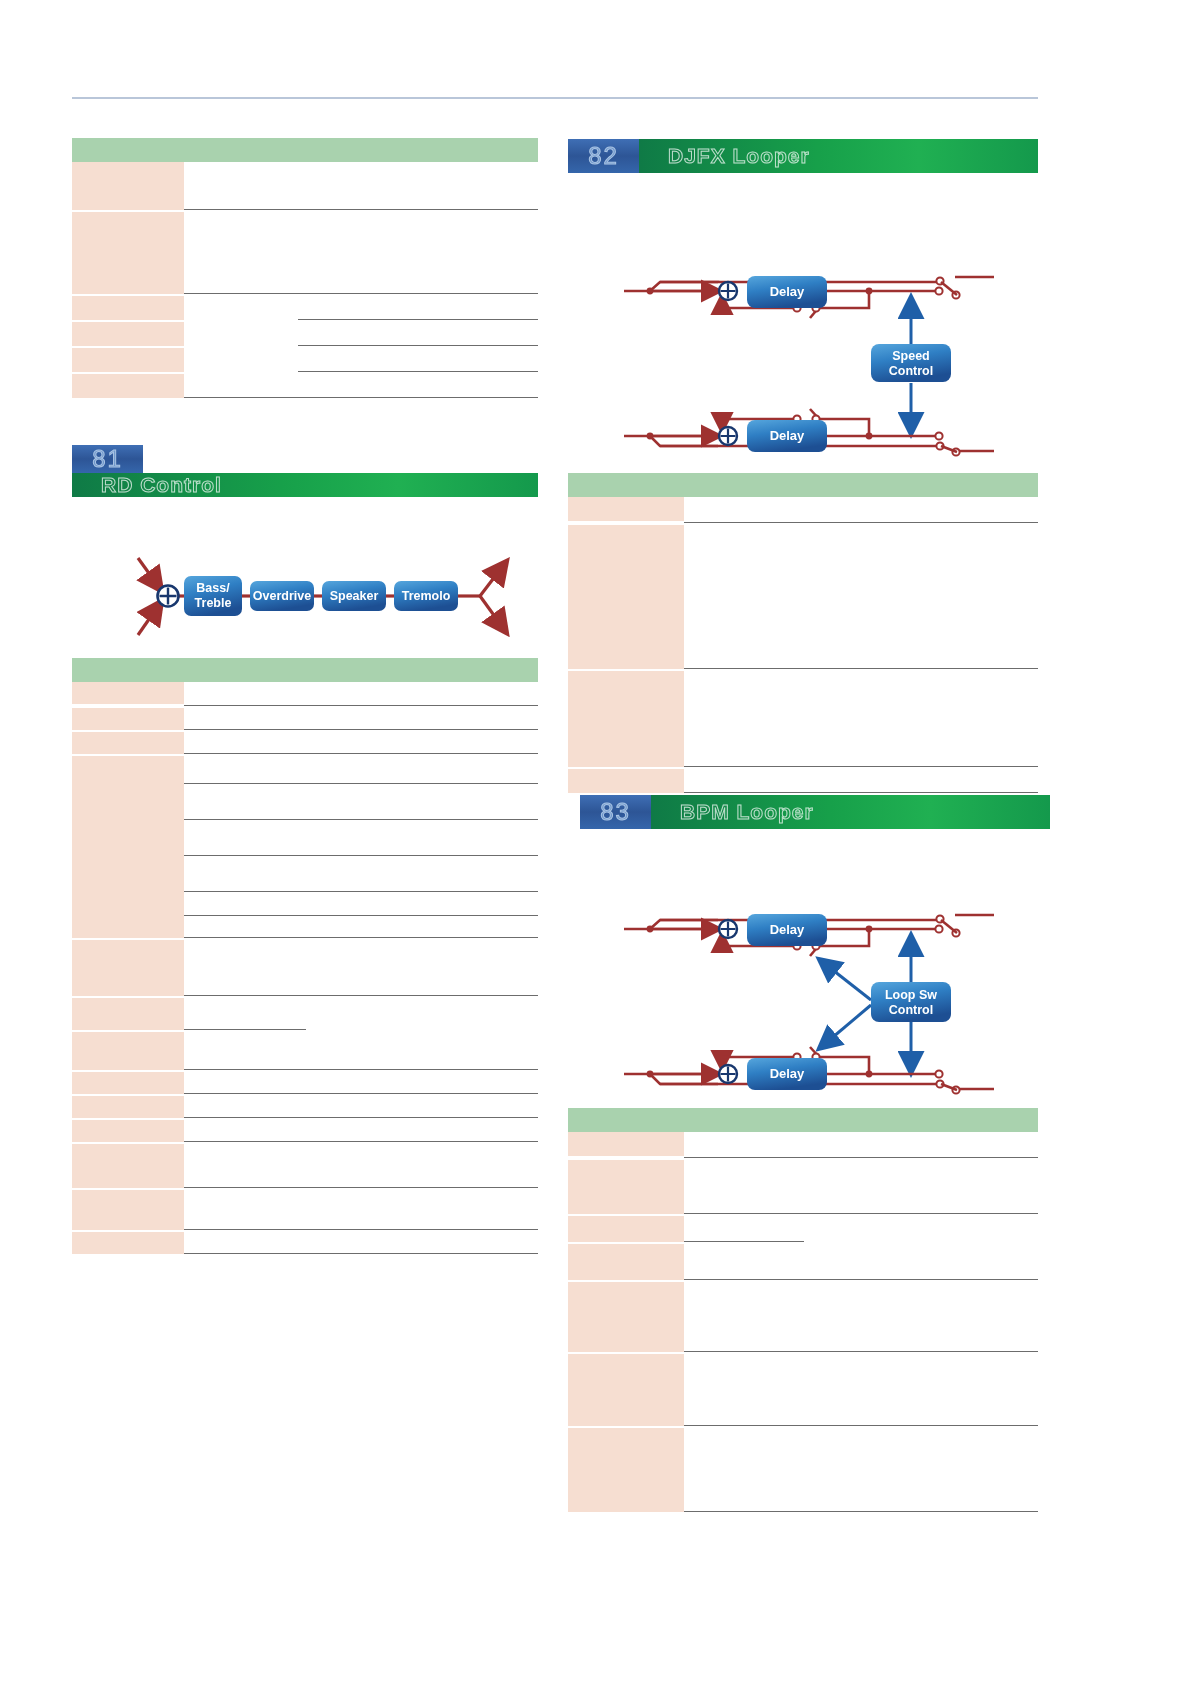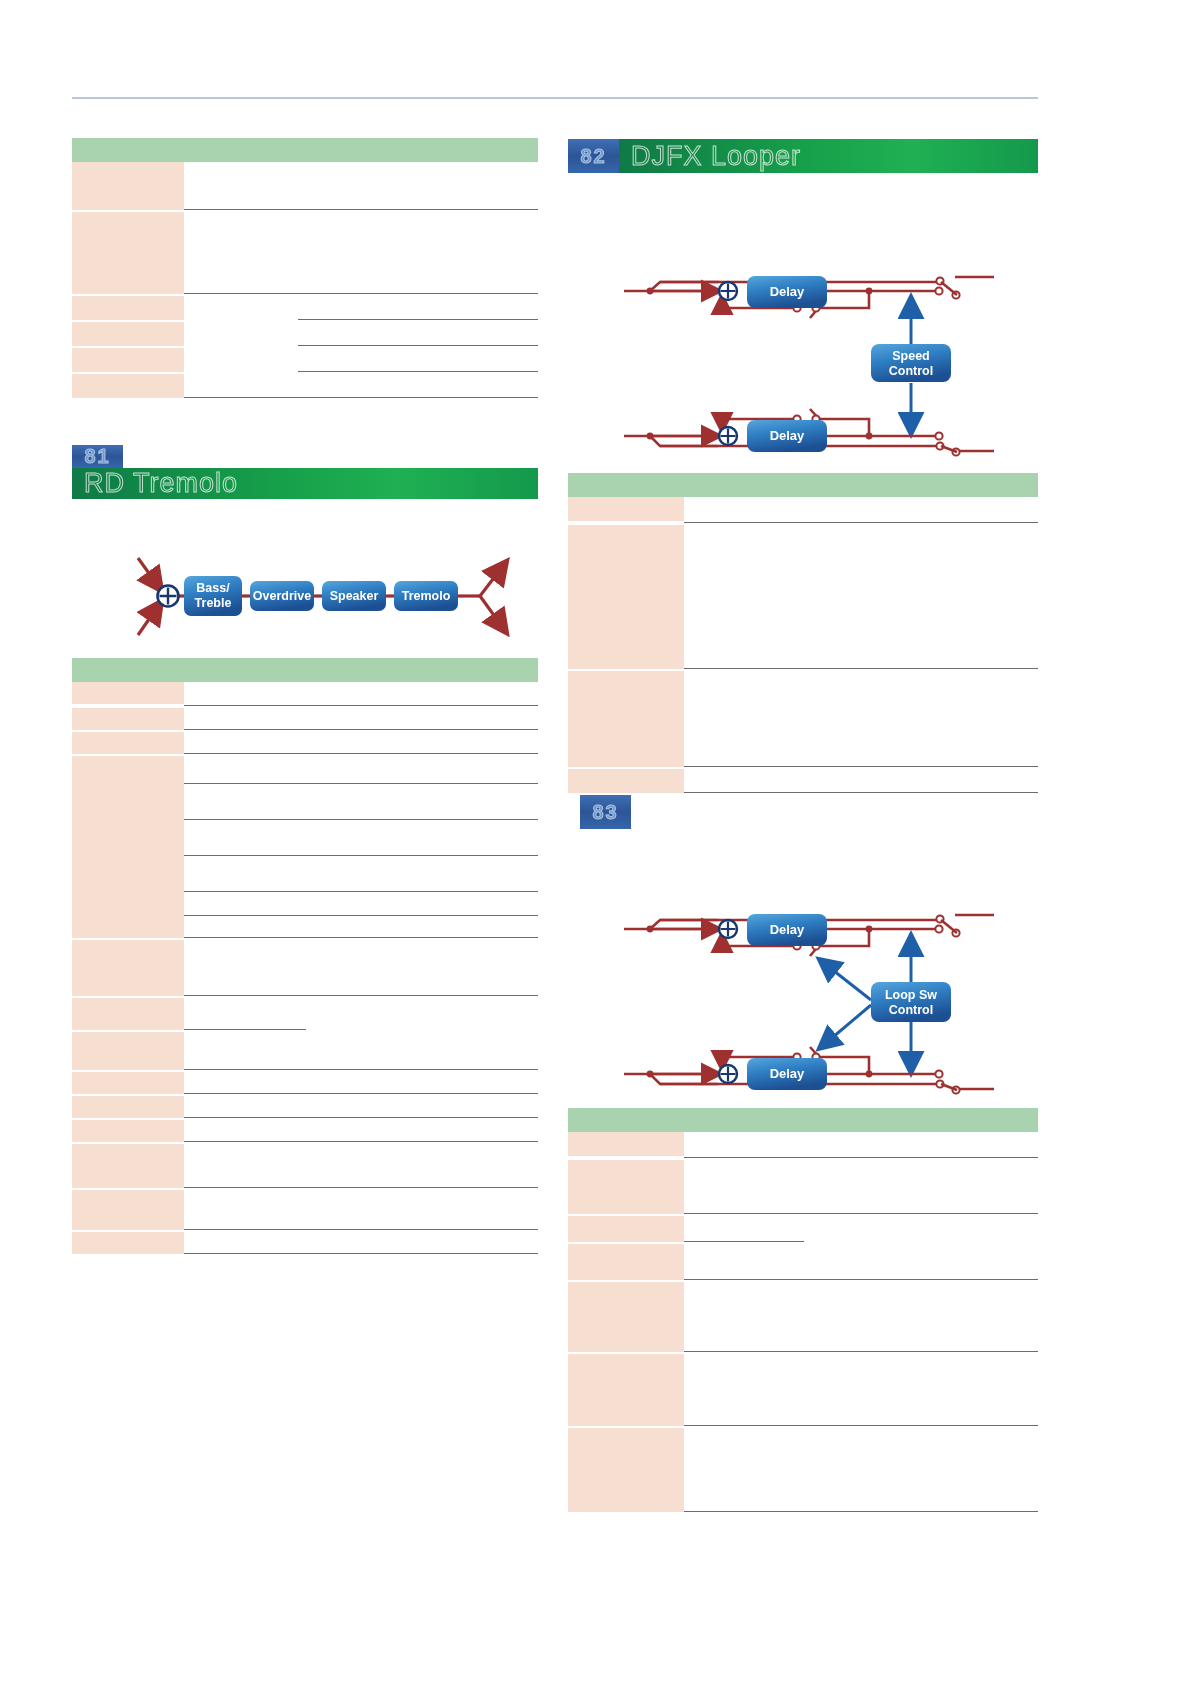--- a/index.html
+++ b/index.html
@@ -9,29 +9,29 @@
     position:relative;overflow:hidden;
   }
   .page{position:absolute;inset:0;}
 
   
   .top-rule{position:absolute;left:72px;top:97px;width:966px;height:2px;background:#b9c6d9;}
 
   
   .sect-bar{position:absolute;height:34px;display:flex;align-items:stretch;}
   .sect-num{
-    width:51px;background:linear-gradient(180deg,#3f6fb5 0%,#2d5596 50%,#3566ab 100%);
-    color:#6f97cb;font-size:20px;font-weight:bold;letter-spacing:2px;
+    width:71px;background:linear-gradient(180deg,#3f6fb5 0%,#2d5596 50%,#3566ab 100%);
+    color:#6f97cb;font-size:24px;font-weight:normal;letter-spacing:2px;
     display:flex;align-items:center;justify-content:center;
     -webkit-text-stroke:1px #a9c4e4;
   }
   .sect-title{
     flex:1;background:linear-gradient(90deg,#0f7a46 0%,#17a04a 45%,#20b052 70%,#14994c 100%);
-    color:transparent;font-size:27px;font-weight:normal;letter-spacing:1px;
-    display:flex;align-items:center;padding-left:12px;
+    color:transparent;font-size:21px;font-weight:bold;letter-spacing:1px;
+    display:flex;align-items:center;padding-left:29px;
     -webkit-text-stroke:1px rgba(255,255,255,.72);
   }
 
   
   .ptable{position:absolute;}
   .ptable .thead{background:#a9d2ae;width:100%;}
   .ptable .trow{display:flex;width:100%;}
   .ptable .c-left{background:#f6ded1;flex:0 0 auto;box-sizing:border-box;}
   .ptable .c-right{flex:1 1 auto;box-sizing:border-box;border-bottom:1px solid #6c6c6c;position:relative;}
   .ptable .c-right.none{border-bottom:none;}
@@ -78,21 +78,21 @@
       </div>
     </div>
     <div class="trow">
       <div class="c-left" style="width:112px;height:24px;margin-top:2px;"></div>
       <div class="c-right" style="height:26px;"></div>
     </div>
   </div>
 
   <div class="sect-bar" style="left:72px;top:445px;width:466px;flex-direction:column;">
     <div class="sect-num">81</div>
-    <div class="sect-title">RD Tremolo</div>
+    <div class="sect-title">RD Control</div>
   </div>
 
   <div class="diagram" style="left:128px;top:540px;width:392px;height:110px;">
     <svg width="392" height="110" viewBox="0 0 392 110">
       <defs>
         <linearGradient id="bg1" x1="0" y1="0" x2="0.35" y2="1">
           <stop offset="0%" stop-color="#56a6dd"></stop>
           <stop offset="45%" stop-color="#2f7fc4"></stop>
           <stop offset="100%" stop-color="#1d4f93"></stop>
         </linearGradient>
@@ -308,20 +308,21 @@
       <div class="c-right" style="height:98px;"></div>
     </div>
     <div class="trow">
       <div class="c-left" style="width:116px;height:24px;margin-top:2px;"></div>
       <div class="c-right" style="height:26px;"></div>
     </div>
   </div>
 
   <div class="sect-bar" style="left:568px;top:795px;width:470px;margin-left:12px;">
     <div class="sect-num">83</div>
+    <div class="sect-title">BPM Looper</div>
   </div>
 
   <div class="diagram" style="left:624px;top:888px;width:370px;height:222px;">
     <svg width="370" height="222" viewBox="0 0 370 222">
       <defs>
         <linearGradient id="bg3" x1="0" y1="0" x2="0.35" y2="1">
           <stop offset="0%" stop-color="#56a6dd"></stop>
           <stop offset="45%" stop-color="#2f7fc4"></stop>
           <stop offset="100%" stop-color="#1d4f93"></stop>
         </linearGradient>

